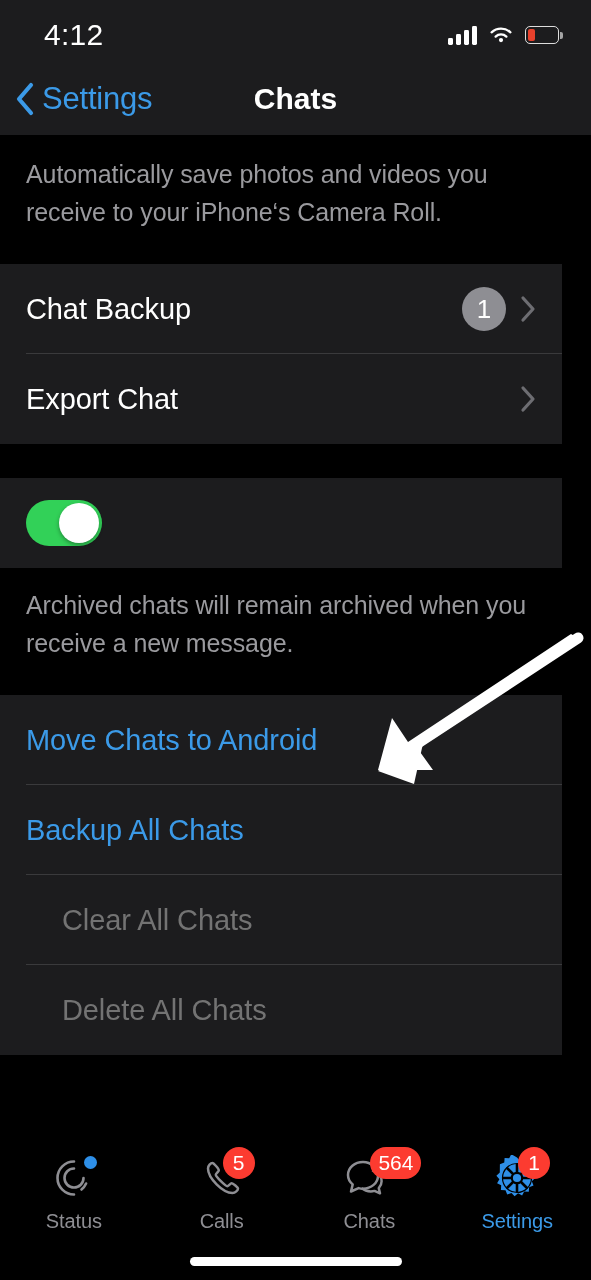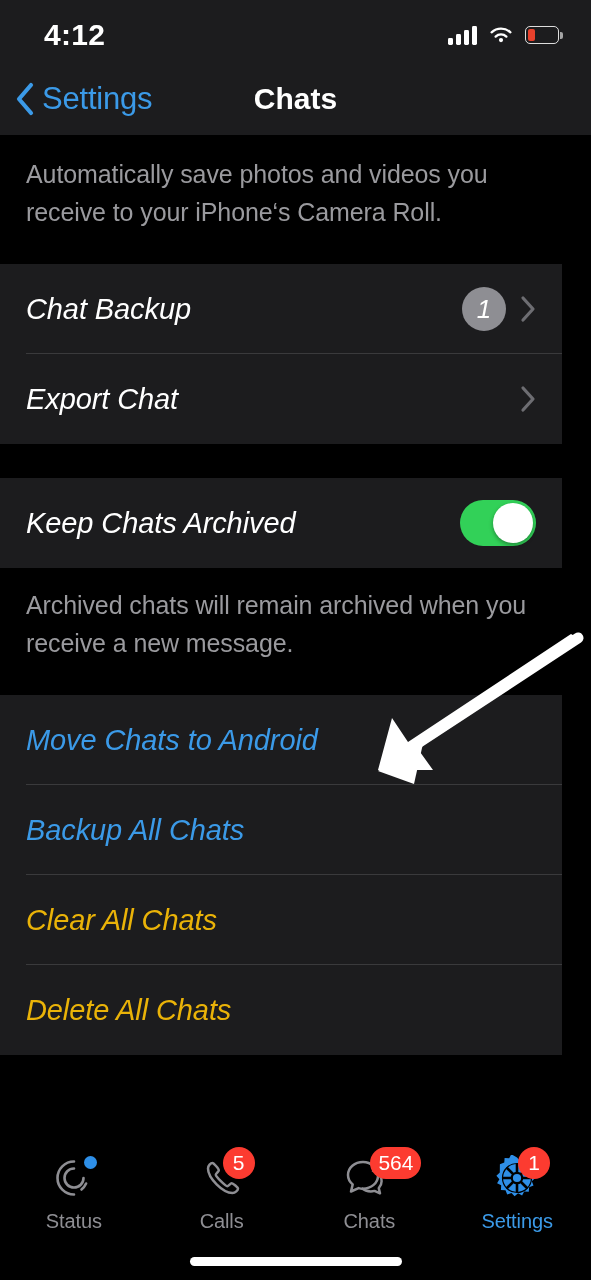--- a/index.html
+++ b/index.html
@@ -12,21 +12,21 @@
   }
   #screen { position:relative; width:591px; height:1280px; background:#000; }
 
   
   .statusbar{
     position:absolute; top:0; left:0; width:591px; height:62px;
     background:#1c1c1e;
   }
   .sb-time{
     position:absolute; left:44px; top:18px;
-    color:#fff; font-size:30px; font-weight:bold; letter-spacing:0.3px;
+    color:#fff; font-size:30px; font-weight:normal; letter-spacing:0.3px;
   }
   .sb-right{
     position:absolute; right:32px; top:22px;
     display:flex; align-items:center; gap:11px; height:26px;
   }
   .signal{ display:flex; align-items:flex-end; gap:3px; height:20px; }
   .signal i{ display:block; width:5px; background:#fff; border-radius:1.4px; }
   .signal i:nth-child(1){ height:7px; }
   .signal i:nth-child(2){ height:11px; }
   .signal i:nth-child(3){ height:15px; }
@@ -63,28 +63,28 @@
   }
 
   
   .content{ position:absolute; top:135px; left:0; width:562px; bottom:0; background:#000; }
 
   .footnote{
     padding:20px 26px 0 26px;
     color:#9a9a9e; font-size:25px; line-height:38px; letter-spacing:-0.1px;
   }
 
-  .group{ background:#1c1c1e; width:100%;font-style:italic; }
+  .group{ background:#1c1c1e; width:100%; }
   .row{
     position:relative; display:flex; align-items:center;
     padding:0 26px; height:90px; cursor:pointer;
   }
   .row-label{ color:#fff; font-size:29px; letter-spacing:-0.1px; flex:1; }
   .row-label.link{ color:#3b9ae8; }
-  .row-label.danger{ color:#eab308; }
+  .row-label.danger{ color:#737373;margin-left:36px; }
   .sep{
     position:absolute; left:26px; right:0; bottom:0; height:1px;
     background:#3a3a3c;
   }
   .row-accessory{ display:flex; align-items:center; gap:14px; }
   .count-badge{
     min-width:44px; height:44px; padding:0 10px;
     border-radius:22px; background:#8e8e93;
     display:flex; align-items:center; justify-content:center;
     color:#fff; font-size:26px; font-weight:500;
@@ -196,21 +196,20 @@
             <path d="M3 3l10 11L3 25" stroke="#6d6d72" stroke-width="3.2" fill="none" stroke-linecap="round" stroke-linejoin="round"></path>
           </svg>
         </span>
       </div>
     </div>
 
     <div class="gap"></div>
 
     <div class="group">
       <div class="row">
-        <span class="row-label">Keep Chats Archived</span>
         <span class="switch">
           <span class="knob"></span>
         </span>
       </div>
     </div>
 
     <div class="footnote" style="padding-top:18px">Archived chats will remain archived when you receive a new message.</div>
 
     <div style="height:33px"></div>
 

